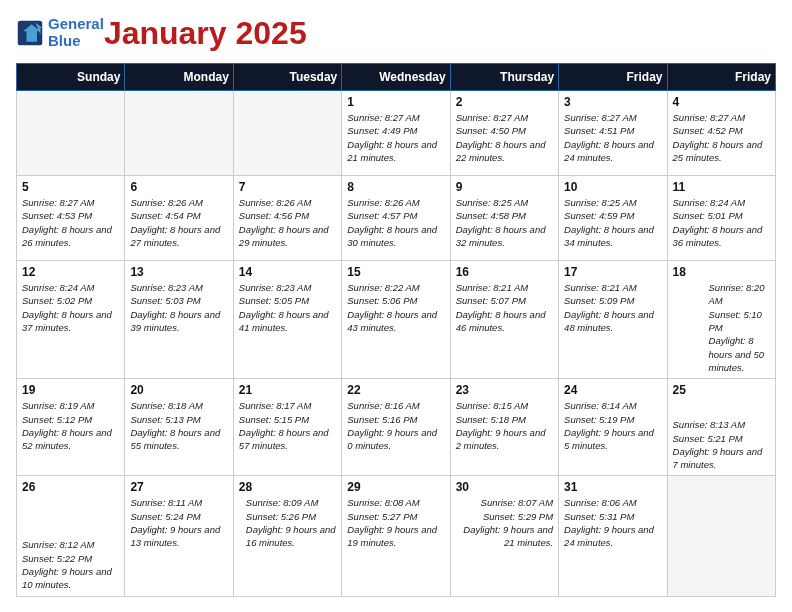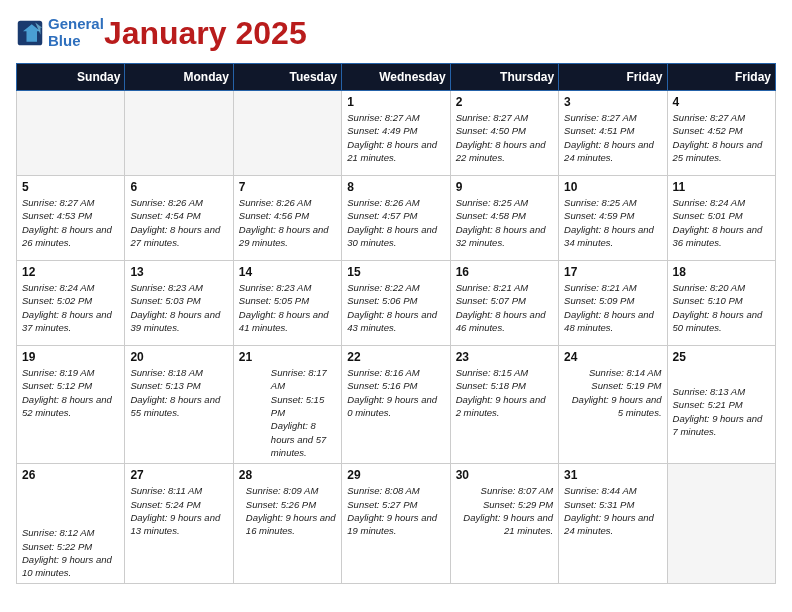--- a/index.html
+++ b/index.html
@@ -229,59 +229,59 @@
 Daylight: 8 hours and 46 minutes.</div>
         </td>
         <td>
           <div class="day-number">17</div>
           <div class="day-info" style="white-space: pre-line;">Sunrise: 8:21 AM
 Sunset: 5:09 PM
 Daylight: 8 hours and 48 minutes.</div>
         </td>
         <td>
           <div class="day-number">18</div>
-          <div class="day-info" style="white-space: pre-line;">Sunrise: 8:20 AM
+          <div class="day-info" style="white-space: pre-line; margin-left: 36px;">Sunrise: 8:20 AM
 Sunset: 5:10 PM
 Daylight: 8 hours and 50 minutes.</div>
         </td>
       </tr>
       <tr class="week-row">
         <td>
           <div class="day-number">19</div>
           <div class="day-info" style="white-space: pre-line;">Sunrise: 8:19 AM
 Sunset: 5:12 PM
 Daylight: 8 hours and 52 minutes.</div>
         </td>
         <td>
           <div class="day-number">20</div>
           <div class="day-info" style="white-space: pre-line;">Sunrise: 8:18 AM
 Sunset: 5:13 PM
 Daylight: 8 hours and 55 minutes.</div>
         </td>
         <td>
           <div class="day-number">21</div>
-          <div class="day-info" style="white-space: pre-line; margin-left: 32px;">Sunrise: 8:17 AM
+          <div class="day-info" style="white-space: pre-line;">Sunrise: 8:17 AM
 Sunset: 5:15 PM
 Daylight: 8 hours and 57 minutes.</div>
         </td>
         <td>
           <div class="day-number">22</div>
           <div class="day-info" style="white-space: pre-line;">Sunrise: 8:16 AM
 Sunset: 5:16 PM
 Daylight: 9 hours and 0 minutes.</div>
         </td>
         <td>
           <div class="day-number">23</div>
           <div class="day-info" style="white-space: pre-line;">Sunrise: 8:15 AM
 Sunset: 5:18 PM
 Daylight: 9 hours and 2 minutes.</div>
         </td>
         <td>
           <div class="day-number">24</div>
-          <div class="day-info" style="white-space: pre-line; text-align: right;">Sunrise: 8:14 AM
+          <div class="day-info" style="white-space: pre-line;">Sunrise: 8:14 AM
 Sunset: 5:19 PM
 Daylight: 9 hours and 5 minutes.</div>
         </td>
         <td>
           <div class="day-number">25</div>
           <div class="day-info" style="white-space: pre-line; margin-top: 21px;">Sunrise: 8:13 AM
 Sunset: 5:21 PM
 Daylight: 9 hours and 7 minutes.</div>
         </td>
       </tr>
@@ -311,20 +311,20 @@
 Daylight: 9 hours and 19 minutes.</div>
         </td>
         <td>
           <div class="day-number">30</div>
           <div class="day-info" style="white-space: pre-line; text-align: right;">Sunrise: 8:07 AM
 Sunset: 5:29 PM
 Daylight: 9 hours and 21 minutes.</div>
         </td>
         <td>
           <div class="day-number">31</div>
-          <div class="day-info" style="white-space: pre-line;">Sunrise: 8:44 AM
+          <div class="day-info" style="white-space: pre-line;">Sunrise: 8:06 AM
 Sunset: 5:31 PM
 Daylight: 9 hours and 24 minutes.</div>
         </td>
         <td class="empty"></td>
       </tr>
     </tbody>
 </table>
 
 </body></html>

